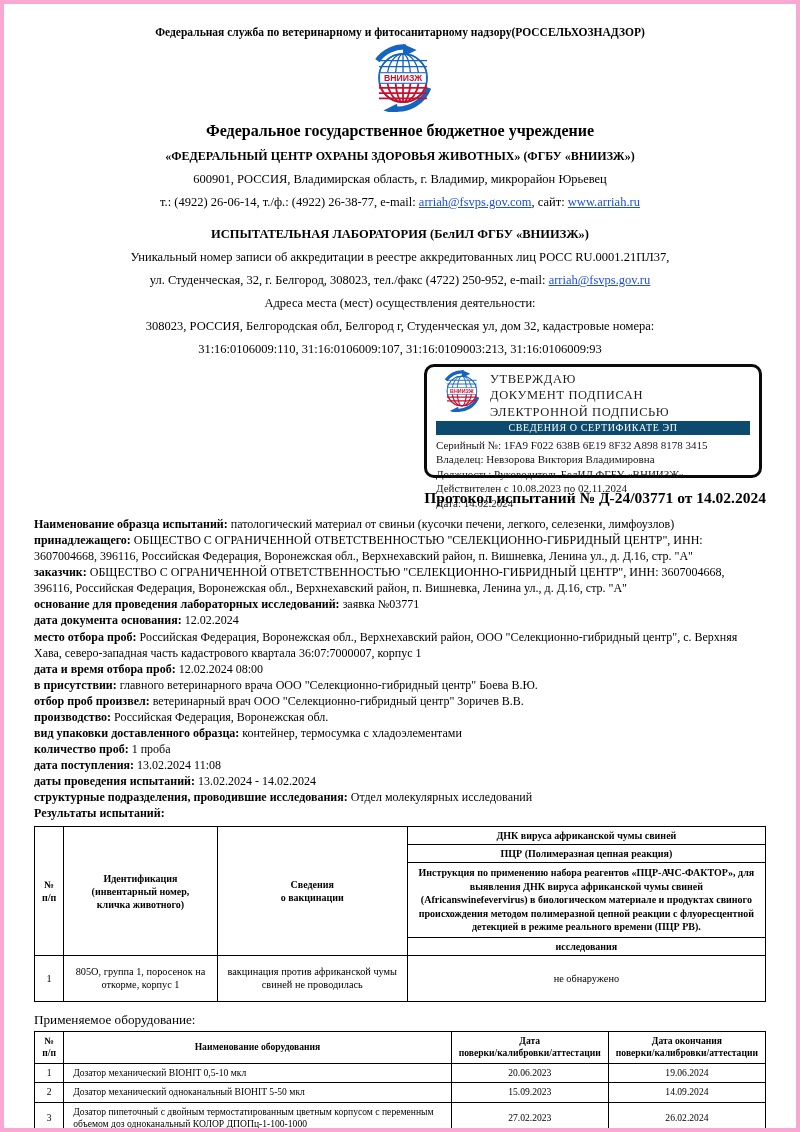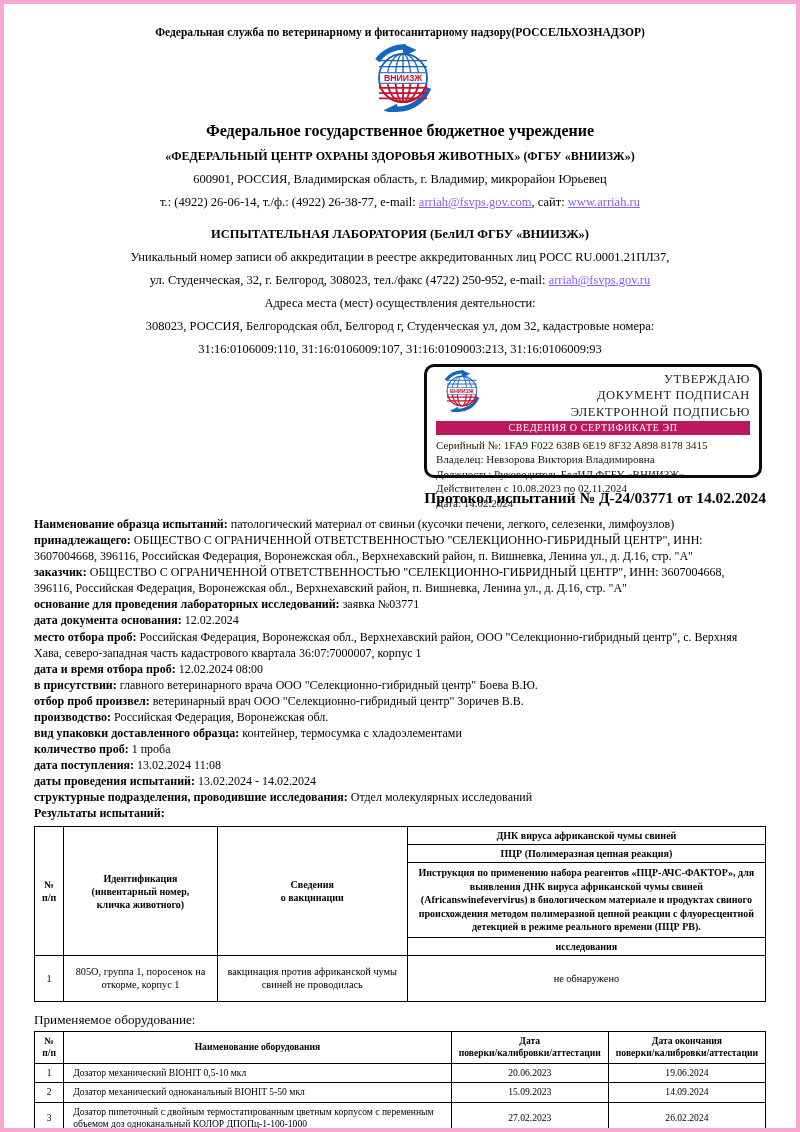--- a/index.html
+++ b/index.html
@@ -10,31 +10,31 @@
     font-family:"Liberation Serif","DejaVu Serif",serif;
     overflow:hidden; padding:18px 30px 0 30px;
   }
   .center { text-align:center; }
   .hdr-agency { font-weight:bold; font-size:11.5px; margin:4px 0 6px; }
   .logo-wrap { margin:2px auto 4px; }
   .hdr-type { font-weight:bold; font-size:16px; margin:6px 0 0; }
   .hdr-name { font-weight:bold; font-size:12px; margin:9px 0 0; }
   .hdr-addr { font-size:12.5px; margin:8px 0 0; }
   .hdr-contacts { font-size:12.5px; margin:8px 0 0; }
-  a.link { color:#8b5cf6; text-decoration:underline; cursor:pointer; }
+  a.link { color:#1d4ed8; text-decoration:underline; cursor:pointer; }
   .lab-title { font-weight:bold; font-size:12.5px; margin:17px 0 0; }
   .lab-line { font-size:12.5px; margin:8px 0 0; }
   .stamp-row { display:flex; justify-content:flex-end; margin:7px 4px 0 0; height:114px; }
   .stamp {
     width:338px; border:3px solid #0a0a0a; border-radius:10px;
     padding:3px 9px 4px; background:#fff;
   }
   .stamp-head { display:flex; align-items:flex-start; gap:6px; }
-  .stamp-title { flex:1; text-align:right; font-size:12.5px; letter-spacing:.6px; color:#1d1d1d; line-height:1.3; padding-top:1px; }
-  .stamp-band { background:#be185d; color:#fff; text-align:center; font-size:10px; letter-spacing:.6px; padding:1px 0 2px; margin:1px 0 3px; }
+  .stamp-title { flex:1; text-align:left; font-size:12.5px; letter-spacing:.6px; color:#1d1d1d; line-height:1.3; padding-top:1px; }
+  .stamp-band { background:#0c4a6e; color:#fff; text-align:center; font-size:10px; letter-spacing:.6px; padding:1px 0 2px; margin:1px 0 3px; }
   .stamp-details div { font-size:11px; line-height:1.32; color:#161616; }
   .doc-title { text-align:right; font-weight:bold; font-size:15.5px; margin:11px 0 9px; }
   .fields p { font-size:12px; line-height:1.34; }
   .fields b { font-weight:bold; }
   .results-heading { font-weight:bold; font-size:13.2px; }
   table { width:100%; border-collapse:collapse; }
   td { border:1px solid #000; vertical-align:middle; text-align:center; }
   .prewrap { white-space:pre-line; }
   .t-res { margin-top:5px; font-size:10px; }
   .t-res td { padding:2px 4px; }

